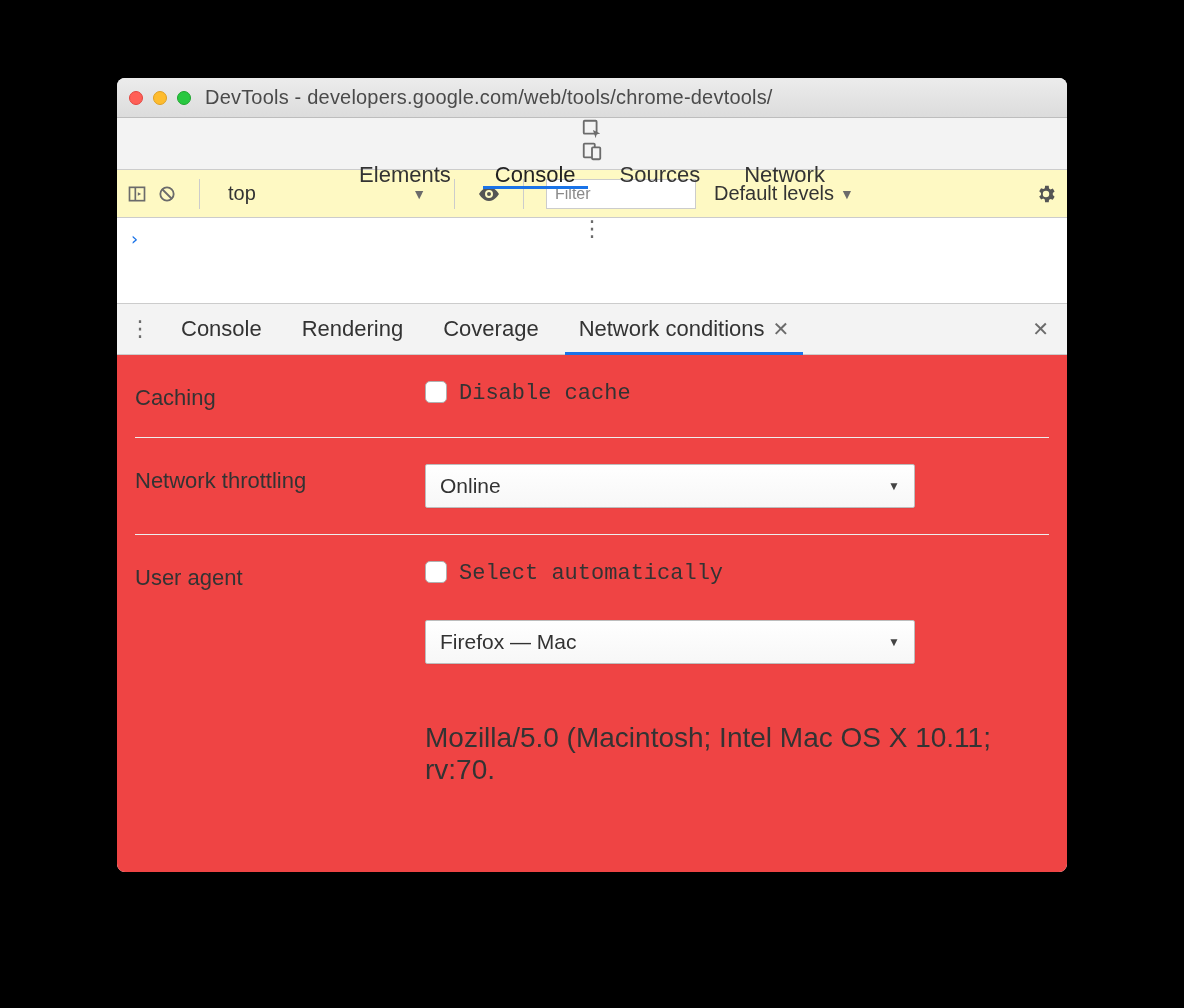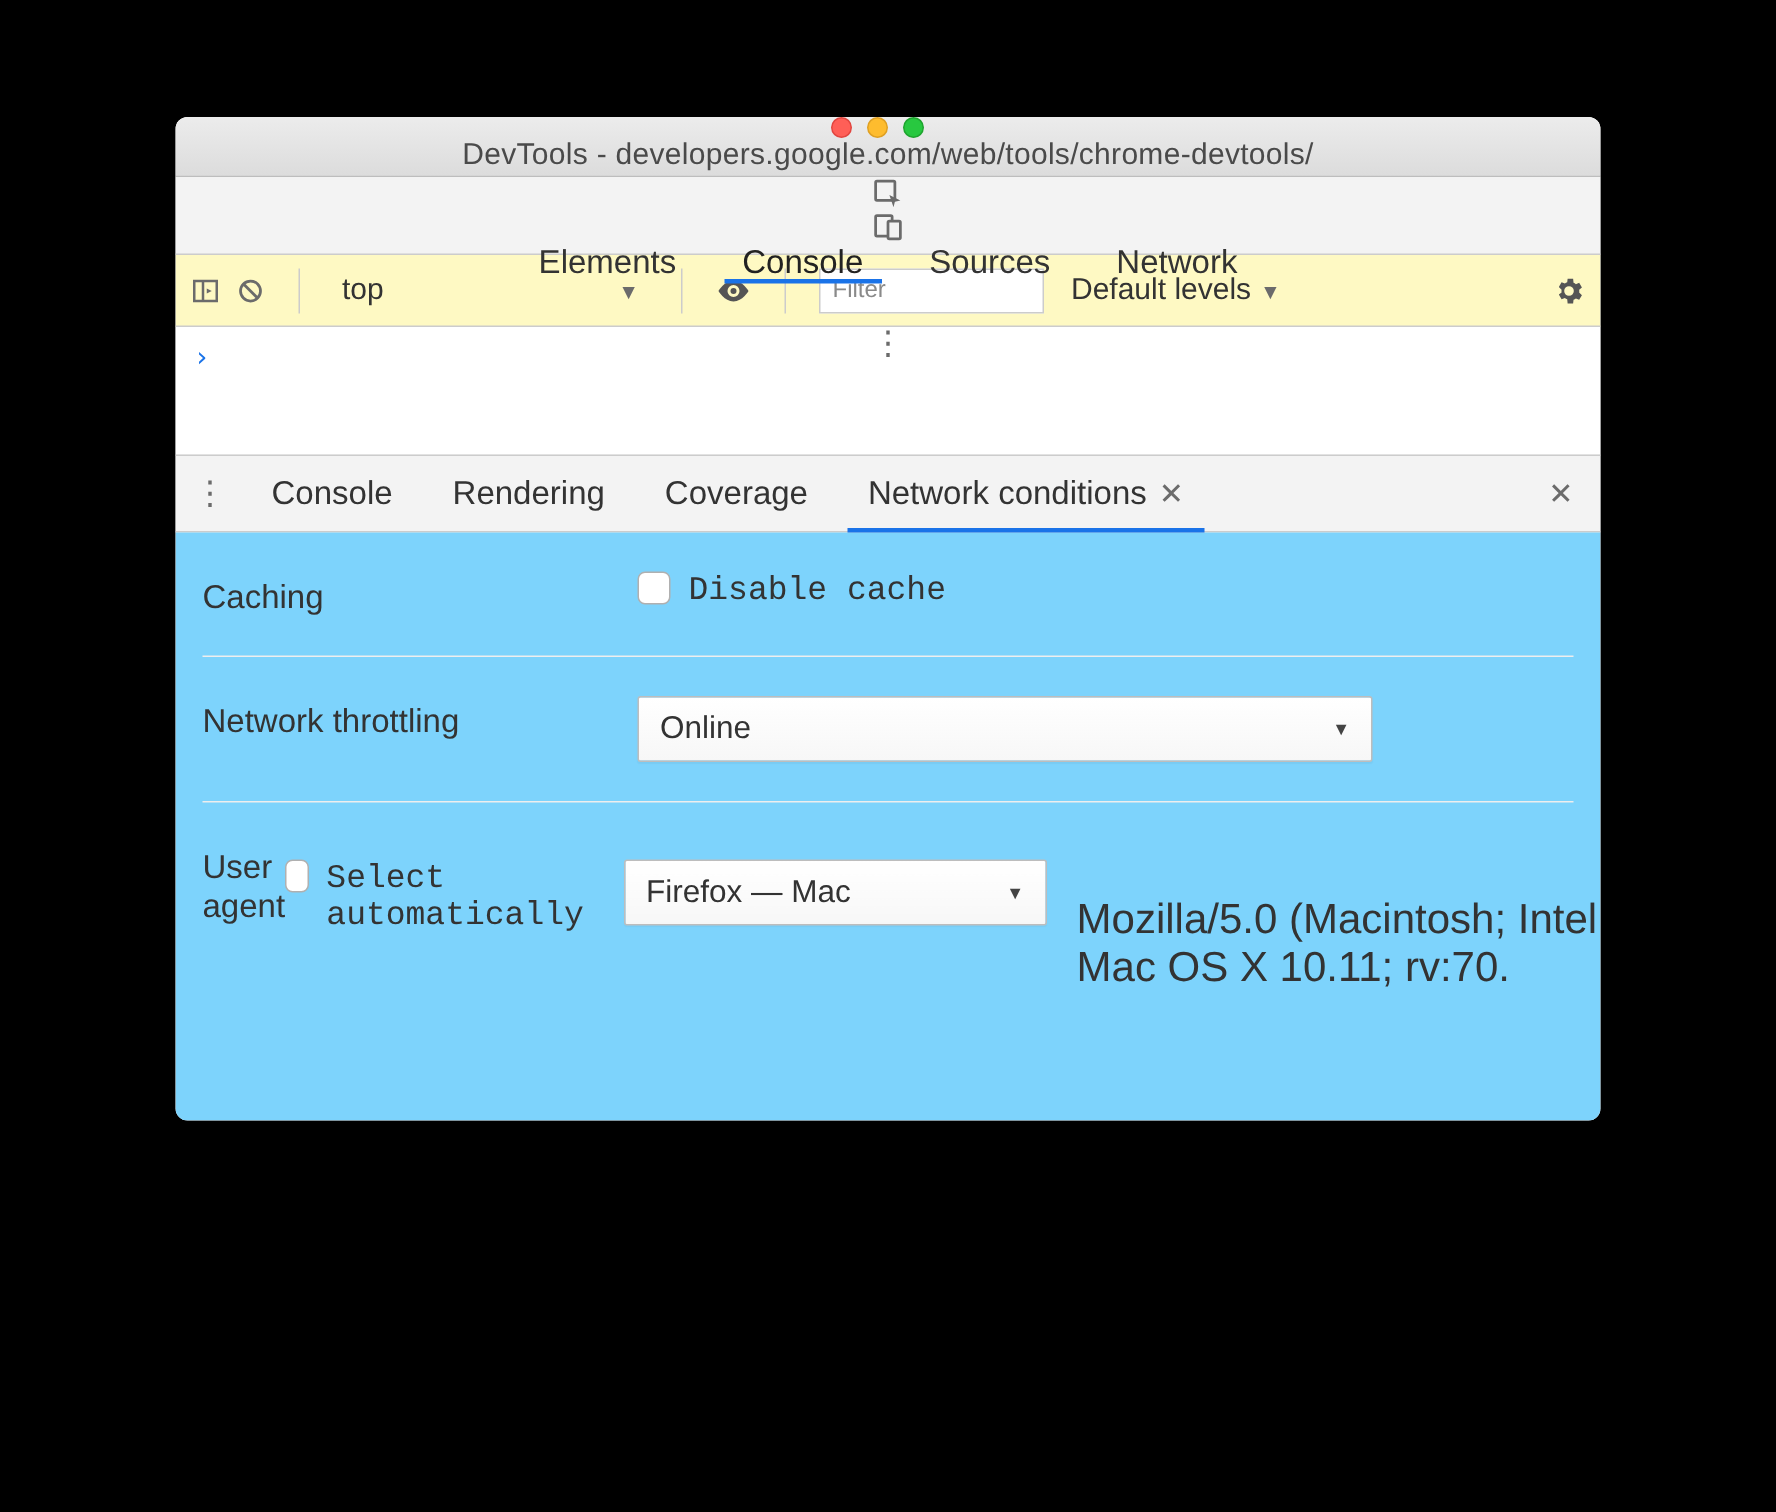--- a/index.html
+++ b/index.html
@@ -20,21 +20,20 @@
     box-shadow: 0 20px 50px rgba(0,0,0,0.5);
     overflow: hidden;
   }
   .titlebar {
     height: 40px;
     background: linear-gradient(#ececec, #dcdcdc);
     border-bottom: 1px solid #bdbdbd;
     display: flex;
     align-items: center;
     padding: 0 12px;
-    flex-direction: column;
   }
   .traffic { display: flex; gap: 10px; margin-right: 14px; }
   .dot { width: 14px; height: 14px; border-radius: 50%; }
   .dot.red { background: #ff5f57; border: 1px solid #e24640; }
   .dot.yellow { background: #febc2e; border: 1px solid #dfa023; }
   .dot.green { background: #28c840; border: 1px solid #1fa52f; }
   .title { color: #4a4a4a; font-size: 20px; letter-spacing: 0.2px; }
 
   .main-tabs {
     height: 52px;
@@ -123,21 +122,21 @@
     cursor:pointer; position:relative;
     gap:8px;
   }
   .drawer-tab.active::after {
     content:''; position:absolute; bottom:-1px; left:6px; right:6px;
     height:3px; background:#1a73e8;
   }
   .close-x { color:#6b6b6b; font-size:20px; cursor:pointer; }
   .drawer-close { margin-left:auto; padding:0 8px; }
 
-  .nc-panel { background:#7dd3fc; padding: 0 18px 60px; }
+  .nc-panel { background:#ef4444; padding: 0 18px 60px; }
   .row {
     display:flex; align-items:flex-start;
     padding: 26px 0;
     border-bottom:1px solid #eee;
   }
   .row:last-child { border-bottom:none; }
   .row-label {
     width: 290px;
     font-size:22px; color:#333;
     padding-top:4px;
@@ -158,21 +157,21 @@
     padding:0 14px;
     font-size:21px; color:#333;
     cursor:pointer;
     box-shadow: 0 1px 1px rgba(0,0,0,0.04);
   }
   .select .tri { color:#444; font-size:12px; }
   .ua-string {
     margin-top:24px;
     font-size:28px; color:#333;
   }
-  .ua-stack { display:flex; flex-direction:row; gap:20px;margin-top:12px; }
+  .ua-stack { display:flex; flex-direction:column; gap:34px; }
   svg { display:block; }
 </style>
 </head>
 <body>
 
 <div class="window">
 
   <div class="titlebar">
     <div class="traffic">
       <div class="dot red"></div>

